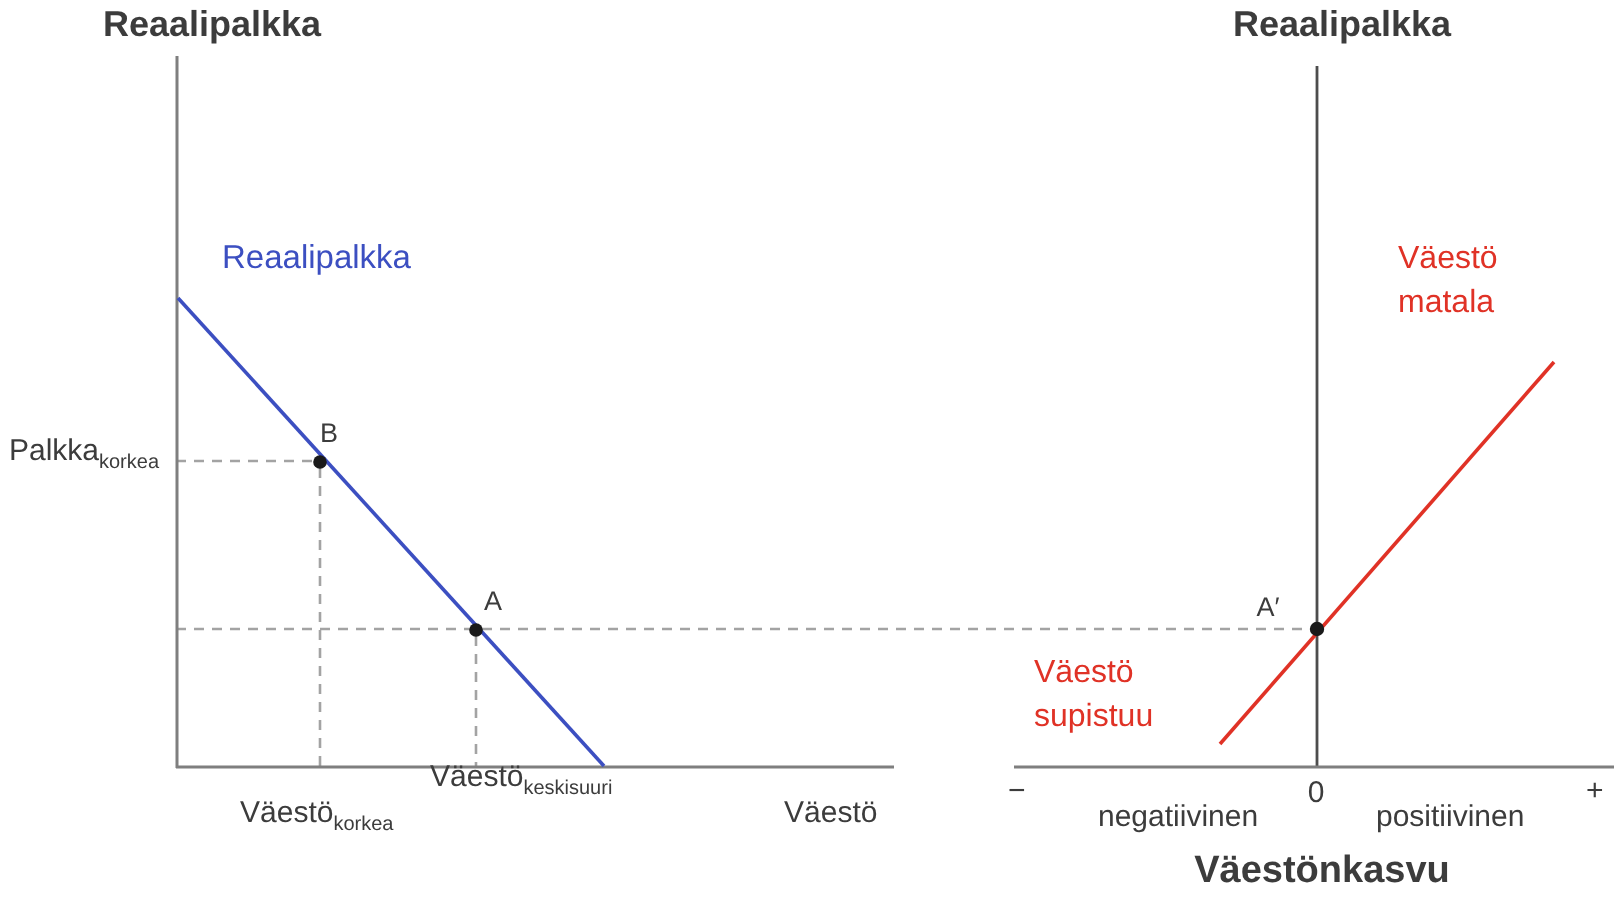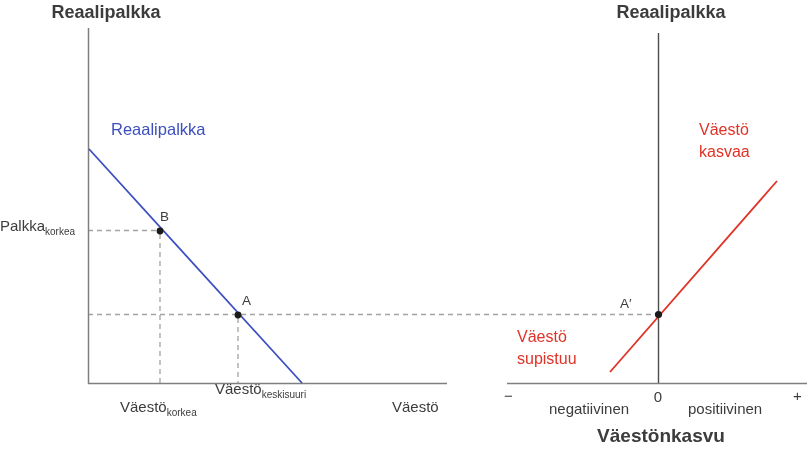--- a/index.html
+++ b/index.html
@@ -13,21 +13,21 @@
   }
   .canvas svg{position:absolute;left:0;top:0;}
   .lbl{position:absolute;white-space:nowrap;line-height:1.15;}
   .axis-title{font-size:18px;font-weight:600;color:#3c3c3c;text-align:center;}
   .curve-label-blue{font-size:16.5px;color:#3c4fc1;}
   .red-note{font-size:16px;color:#e03226;line-height:22px;}
   .point-label{font-size:13.5px;color:#3c3c3c;}
   .tick-main{font-size:15px;color:#3c3c3c;}
   .sub{font-size:10px;position:relative;top:4px;}
   .note-line{display:block;font-size:10px;line-height:12px;}
-  .right-align{text-align:left;}
+  .right-align{text-align:center;}
   .center{text-align:center;}
 </style>
 </head>
 <body>
 
 <div class="canvas">
 
   <svg width="810" height="456" viewBox="0 0 810 456">
 
     <line x1="88" y1="230.5" x2="158" y2="230.5" stroke="#a3a3a3" stroke-width="1.3" stroke-dasharray="5 4"></line>
@@ -68,21 +68,21 @@
   <div class="lbl tick-main" style="left:215px;top:380px;">
     <span>Väestö</span><span class="sub">keskisuuri</span>
   </div>
 
   <div class="lbl tick-main" style="left:392px;top:398px;">Väestö</div>
 
   <div class="lbl axis-title" style="left:605px;top:2px;width:132px;">Reaalipalkka</div>
 
   <div class="lbl red-note" style="left:699px;top:119px;">
     <span style="display:block">Väestö</span>
-    <span style="display:block">kasvaa</span>
+    <span style="display:block">matala</span>
   </div>
 
   <div class="lbl red-note" style="left:517px;top:326px;">
     <span style="display:block">Väestö</span>
     <span style="display:block">supistuu</span>
   </div>
 
   <div class="lbl point-label right-align" style="left:620px;top:296px;width:28px;">A′</div>
 
   <div class="lbl tick-main" style="left:504px;top:387px;">−</div>

